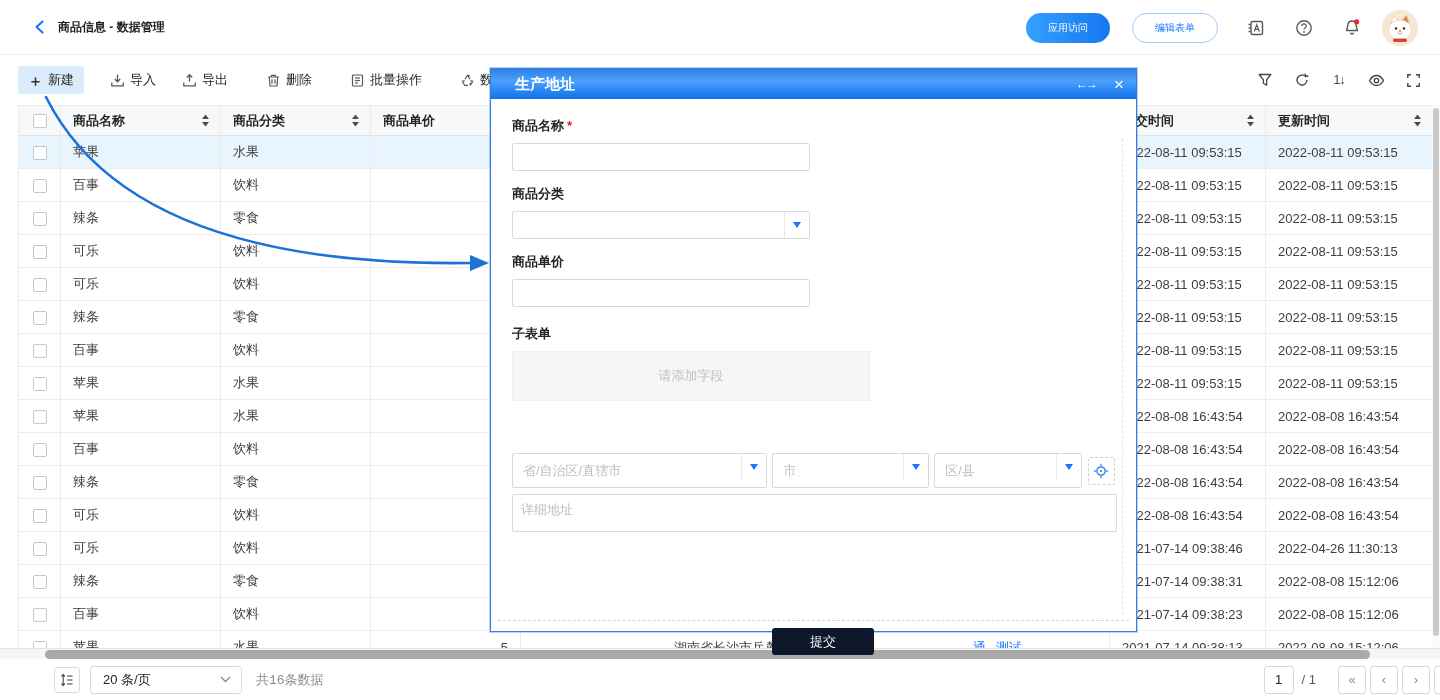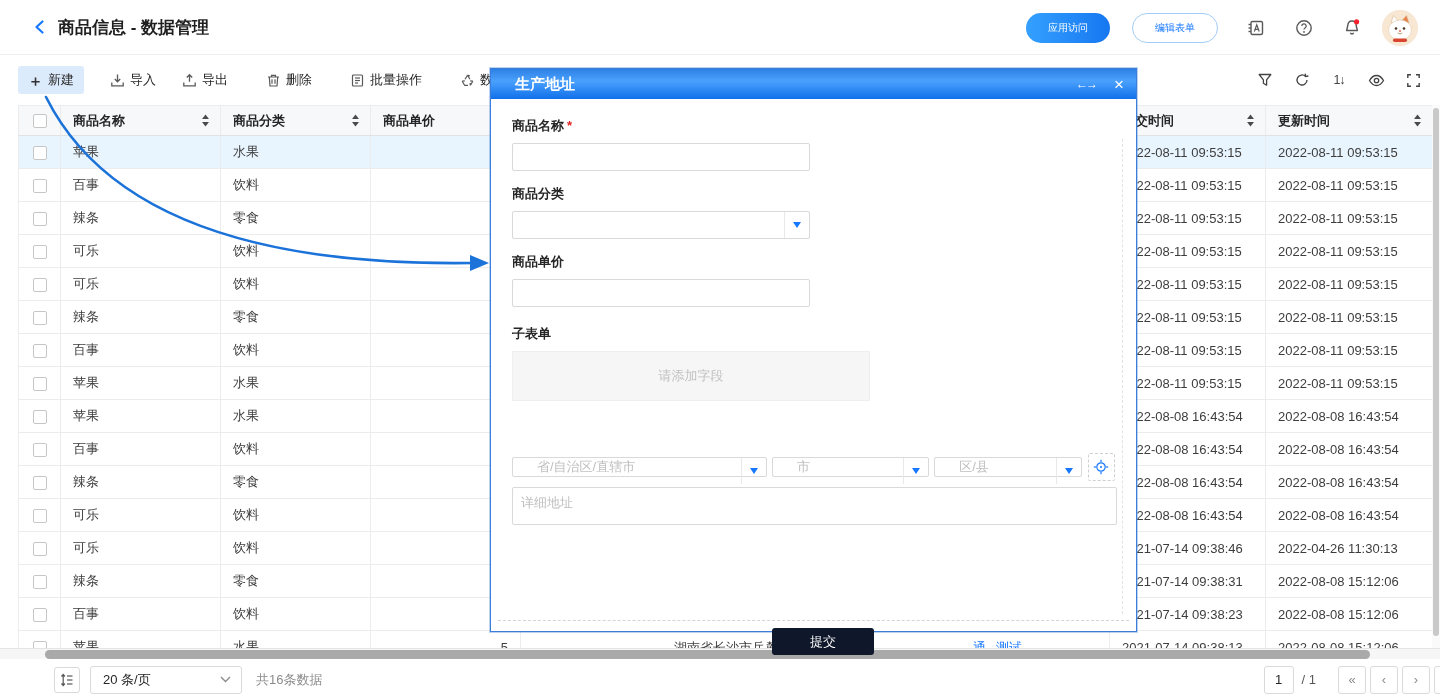--- a/index.html
+++ b/index.html
@@ -9,21 +9,21 @@
     font-size:13px; color:#262626; background:#fff;
     position:relative; overflow:hidden;
   }
   
   .topbar {
     position:absolute; left:0; top:0; width:1440px; height:55px;
     background:#fff; border-bottom:1px solid #ebedf0;
     display:flex; align-items:center; z-index:30;
   }
   .back-btn { margin-left:32px; width:18px; height:18px; cursor:pointer; display:flex; align-items:center; }
-  .page-title { margin-left:8px; font-size:17px; font-weight:bold; color:#1f1f1f; }
+  .page-title { margin-left:8px; font-size:12px; font-weight:bold; color:#1f1f1f; }
   .topbar-right { position:absolute; right:0; top:0; height:55px; display:flex; align-items:center; }
   .pill { height:30px; border-radius:16px; display:flex; align-items:center; padding:0 22px; font-size:10px; cursor:pointer; }
   .pill.primary { background:linear-gradient(90deg,#35a0ff,#1677f0); color:#fff; border:none; }
   .pill.ghost { background:#fff; color:#1677ff; border:1px solid #a3cdf8; margin-left:22px; }
   .top-icon { width:20px; height:20px; margin-left:28px; display:flex; align-items:center; justify-content:center; cursor:pointer; }
   .avatar { width:36px; height:36px; border-radius:50%; overflow:hidden; margin-left:20px; margin-right:22px; cursor:pointer; background:#f7e7d3; }
 
   
   .toolbar {
     position:absolute; left:0; top:56px; width:1440px; height:48px;
@@ -62,21 +62,21 @@
   
   .vscroll { position:absolute; left:1432px; top:105px; width:8px; height:543px; background:#fafafa; z-index:2; }
   .vscroll .thumb { position:absolute; left:1px; top:3px; width:6px; height:528px; background:#c9c9c9; border-radius:3px; }
   .hscroll { position:absolute; left:0; top:648px; width:1440px; height:11px; background:#f6f6f6; border-top:1px solid #e4e4e4; z-index:6; }
   .hscroll .thumb { position:absolute; left:45px; top:1px; width:1325px; height:9px; background:#a9a9a9; border-radius:5px; }
 
   
   .footer { position:absolute; left:0; top:659px; width:1440px; height:41px; background:#fff; display:flex; align-items:center; z-index:6;margin-left:36px; }
   .rowheight-btn { width:26px; height:26px; border:1px solid #d9d9d9; border-radius:3px; margin-left:18px; display:flex; align-items:center; justify-content:center; cursor:pointer; }
   .size-select { width:152px; height:28px; border:1px solid #d9d9d9; border-radius:3px; margin-left:10px; display:flex; align-items:center; justify-content:space-between; padding:0 10px 0 12px; cursor:pointer; color:#262626; }
-  .total-text { margin-left:14px; color:#8c8c8c; }
+  .total-text { margin-left:14px; color:#8c8c8c;font-family:Liberation Mono, monospace; }
   .footer-right { position:absolute; right:14px; display:flex; align-items:center; }
   .page-box { width:30px; height:28px; border:1px solid #d9d9d9; border-radius:3px; display:flex; align-items:center; justify-content:center; }
   .page-of { margin:0 18px 0 8px; color:#595959; }
   .nav-btn { width:28px; height:28px; border:1px solid #d9d9d9; border-radius:3px; display:flex; align-items:center; justify-content:center; color:#8c8c8c; font-size:13px; margin-left:4px; cursor:pointer; background:#fff; }
 
   
   .modal { position:absolute; left:490px; top:68px; width:647px; height:564px; background:#fff;
     border:1px solid #3b7dd8; box-shadow:0 0 0 1px rgba(59,125,216,.35); z-index:10; }
   .modal-header { height:30px; background:linear-gradient(180deg,#2c80e4 0%,#4ba1fd 40%,#1070ea 100%);
     display:flex; align-items:center; color:#fff; }
@@ -87,21 +87,21 @@
   .modal-body { padding:18px 21px 0 21px; position:relative; height:534px; }
   .field { margin-bottom:14px; }
   .f-label { font-weight:bold; color:#262626; margin-bottom:8px; }
   .req { color:#e02020; margin-left:3px; }
   .txt-input { width:298px; height:28px; border:1px solid #d9d9d9; border-radius:2px; outline:none; padding:0 8px; font:inherit; }
   .fake-select { width:298px; height:28px; border:1px solid #d9d9d9; border-radius:2px; position:relative; display:flex; align-items:center; padding-left:8px; color:#bfbfbf; cursor:pointer; background:#fff; }
   .sel-arrow { position:absolute; right:0; top:0; width:25px; height:26px; border-left:1px solid #e8e8e8; display:flex; align-items:center; justify-content:center; }
   .tri-down { width:0; height:0; border-left:4.5px solid transparent; border-right:4.5px solid transparent; border-top:6px solid #1677ff; }
   .subform-box { width:358px; height:50px; background:#f6f6f6; border:1px solid #efefef; display:flex; align-items:center; justify-content:center; color:#c2c2c2; }
   .addr-row { display:flex; align-items:center; margin-bottom:6px; }
-  .addr-sel { height:20px; border:1px solid #d9d9d9; border-radius:2px; position:relative; display:flex; align-items:center; padding-left:24px; color:#bfbfbf; cursor:pointer; background:#fff; }
+  .addr-sel { height:35px; border:1px solid #d9d9d9; border-radius:2px; position:relative; display:flex; align-items:center; padding-left:10px; color:#bfbfbf; cursor:pointer; background:#fff; }
   .addr-sel.s1{ width:260px; } .addr-sel.s2{ width:160px; margin-left:5px; } .addr-sel.s3{ width:150px; margin-left:5px; }
   .locate-btn { width:28px; height:28px; margin-left:6px; border:1px dashed #cfcfcf; border-radius:2px; display:flex; align-items:center; justify-content:center; cursor:pointer; background:#fff; }
   .detail-area { width:605px; height:38px; border:1px solid #d9d9d9; border-radius:2px; resize:none; outline:none; padding:6px 8px; font:inherit; color:#262626; display:block; }
   .detail-area::placeholder { color:#bfbfbf; }
   .dashed-line { position:absolute; left:7px; top:521px; width:631px; border-top:1px dashed #d4d4d4; }
   .dashed-vline { position:absolute; left:631px; top:40px; height:475px; border-left:1px dashed #e3e3e3; }
   .submit-btn { position:absolute; left:281px; top:529px; width:102px; height:27px; background:#0f172a; color:#fff;
     border:none; border-radius:3px; font:inherit; cursor:pointer; }
 
   .annotation-svg { position:absolute; left:0; top:0; z-index:20; pointer-events:none; }

